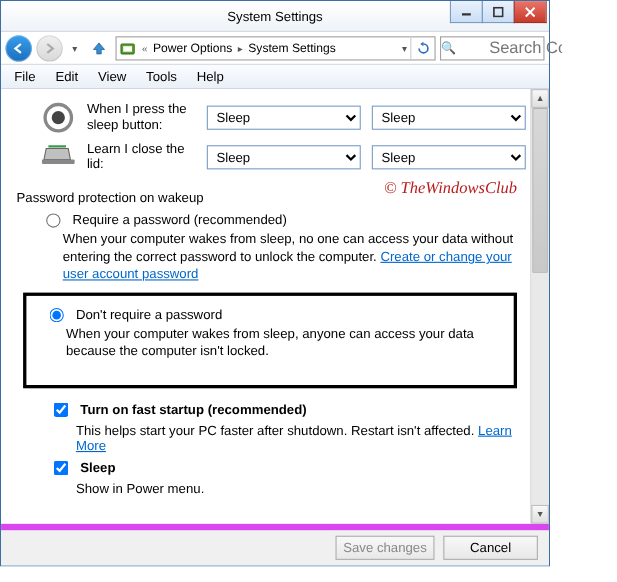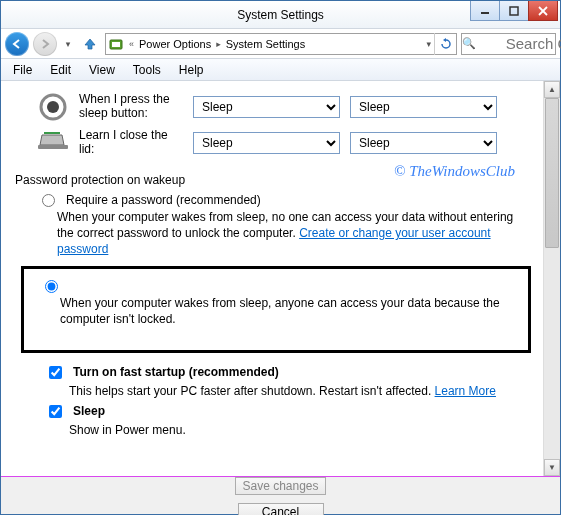--- a/index.html
+++ b/index.html
@@ -1,17 +1,17 @@
 <!DOCTYPE html>
 <html><head>
 <meta charset="utf-8">
 <style>
 * { box-sizing: border-box; font-family: "Segoe UI", Tahoma, sans-serif; }
 body { margin: 0; background: #fff; font-size: 12px; }
-.window { width: 561px; border: 1px solid #3a6ea5; background: #fff; position: relative; }
+.window { width: 500px; border: 1px solid #3a6ea5; background: #fff; position: relative; }
 .titlebar { background: linear-gradient(#fff, #eef3f8); height: 28px; display: flex; align-items: center; border-bottom: 1px solid #d0d7e0; position: relative; }
 .titlebar-title { flex: 1; text-align: center; font-size: 12px; color: #000; }
 .window-controls { display: flex; height: 20px; position: absolute; right: 2px; top: 0; }
 .wbtn { width: 30px; height: 20px; display: flex; align-items: center; justify-content: center; border: 1px solid #7a9cc6; border-top: none; margin-left: -1px; background: linear-gradient(#eaf1fb, #cadef5); }
 .wbtn.close { background: linear-gradient(#e9756a, #c83a2a); border-color: #a02e24; }
 .wbtn svg { display: block; }
 .navbar { height: 30px; display: flex; align-items: center; padding: 2px 4px; gap: 4px; border-bottom: 1px solid #d0d7e0; background: #fff; }
 .navbtn { width: 24px; height: 24px; border-radius: 50%; display: flex; align-items: center; justify-content: center; }
 .navback { background: linear-gradient(#3a9ee8, #1a6fc0); box-shadow: inset 0 0 0 1px rgba(255,255,255,.3); }
 .navfwd { background: linear-gradient(#f0f0f0, #d8d8d8); box-shadow: inset 0 0 0 1px rgba(0,0,0,.1); }
@@ -40,24 +40,24 @@
 .btn-icon { width: 32px; height: 32px; display: flex; align-items: center; justify-content: center; flex-shrink: 0; margin-left: 4px; }
 .section-title { margin: 14px 0 6px 10px; font-size: 12px; color: #000; }
 .radio-row, .check-row { display: flex; align-items: flex-start; gap: 8px; margin: 4px 0 2px 32px; font-size: 12px; }
 .radio-row input, .check-row input { margin-top: 1px; flex-shrink: 0; }
 .desc { margin: 2px 0 8px 52px; font-size: 12px; color: #000; line-height: 1.35; max-width: 470px; }
 .sub { margin: 0 0 6px 64px; font-size: 12px; color: #000; }
 a.link { color: #0066cc; text-decoration: underline; cursor: pointer; }
 .highlight-box { border: 3px solid #000; padding: 6px 4px 8px 0; margin: 2px 8px 12px 16px; }
 .highlight-box .radio-row { margin-left: 16px; }
 .highlight-box .desc { margin-left: 36px; max-width: 450px; }
-.bottom-bar { height: 38px; border-top: 1px solid #d946ef; background: #f0f0f0; display: flex; align-items: center; justify-content: space-between; padding: 0 10px; gap: 8px; flex-direction: column; }
+.bottom-bar { height: 38px; border-top: 6px solid #d946ef; background: #f0f0f0; display: flex; align-items: center; justify-content: flex-end; padding: 0 10px; gap: 8px; }
 .btn { min-width: 86px; height: 22px; border: 1px solid #acacac; background: linear-gradient(#f8f8f8,#e8e8e8); font-size: 12px; cursor: pointer; }
 .btn:disabled { color: #888; }
-.watermark { position: absolute; right: 28px; top: 82px; font-style: italic; color: #3b82f6; font-size: 15px; pointer-events: none; font-family: Georgia, serif; }
+.watermark { position: absolute; right: 12px; top: 82px; font-style: italic; color: #b91c1c; font-size: 15px; pointer-events: none; font-family: Georgia, serif; }
 .attribution { position: absolute; bottom: -16px; right: 6px; font-size: 10px; color: #999; }
 </style>
 </head>
 <body>
 
 <div class="window">
 
   <div class="titlebar">
     <div class="titlebar-title">System Settings</div>
     <div class="window-controls">
@@ -166,20 +166,21 @@
         <input type="radio" name="pw" style="">
         <span>Require a password (recommended)</span>
       </div>
       <div class="desc">
         <span>When your computer wakes from sleep, no one can access your data without entering the correct password to unlock the computer. </span><a class="link">Create or change your user account password</a>
       </div>
 
       <div class="highlight-box">
         <div class="radio-row">
           <input type="radio" name="pw" checked="" style="">
+          <span>Don't require a password</span>
         </div>
         <div class="desc" style="margin-bottom:15px">When your computer wakes from sleep, anyone can access your data because the computer isn't locked.</div>
       </div>
 
 
       <div class="check-row" style="margin-left:40px">
         <input type="checkbox" checked="" style="">
         <span style="font-weight:bold">Turn on fast startup (recommended)</span>
       </div>
       <div class="sub">

